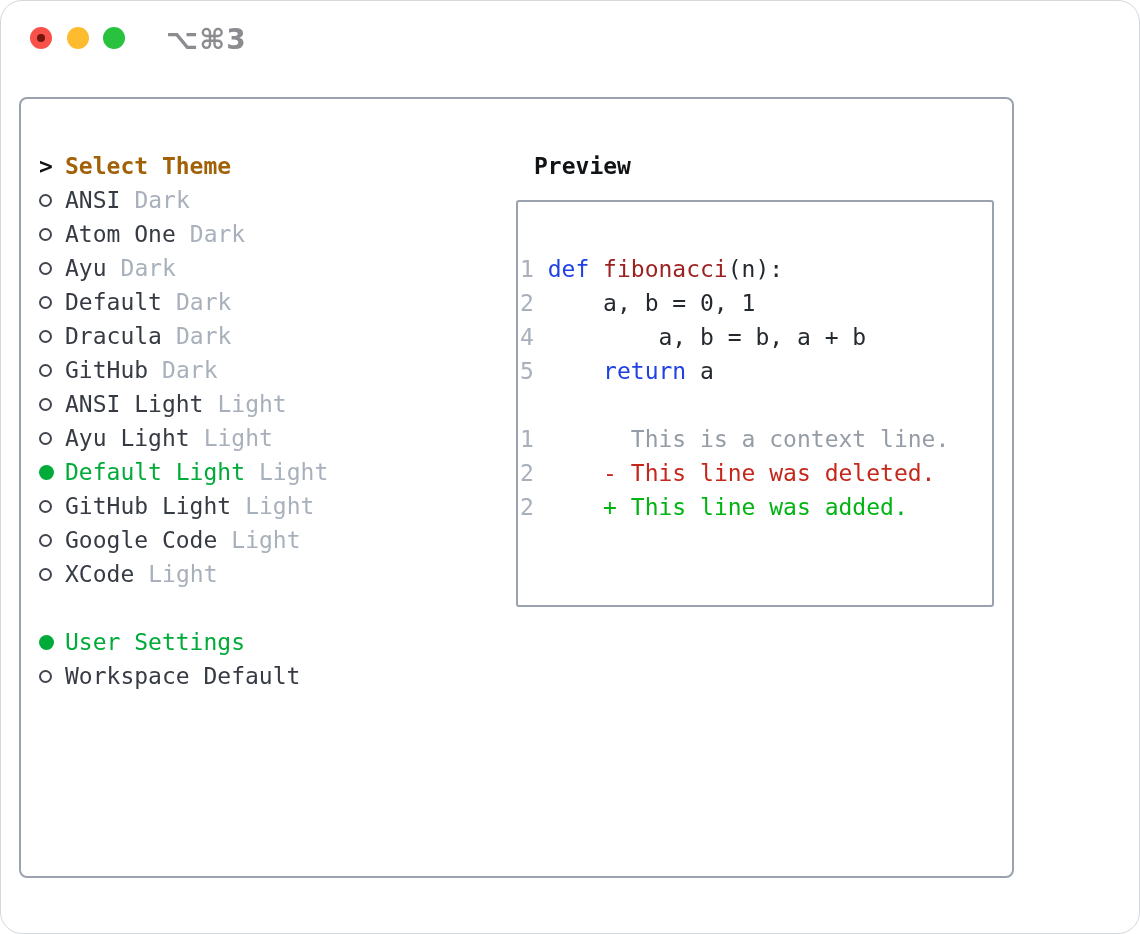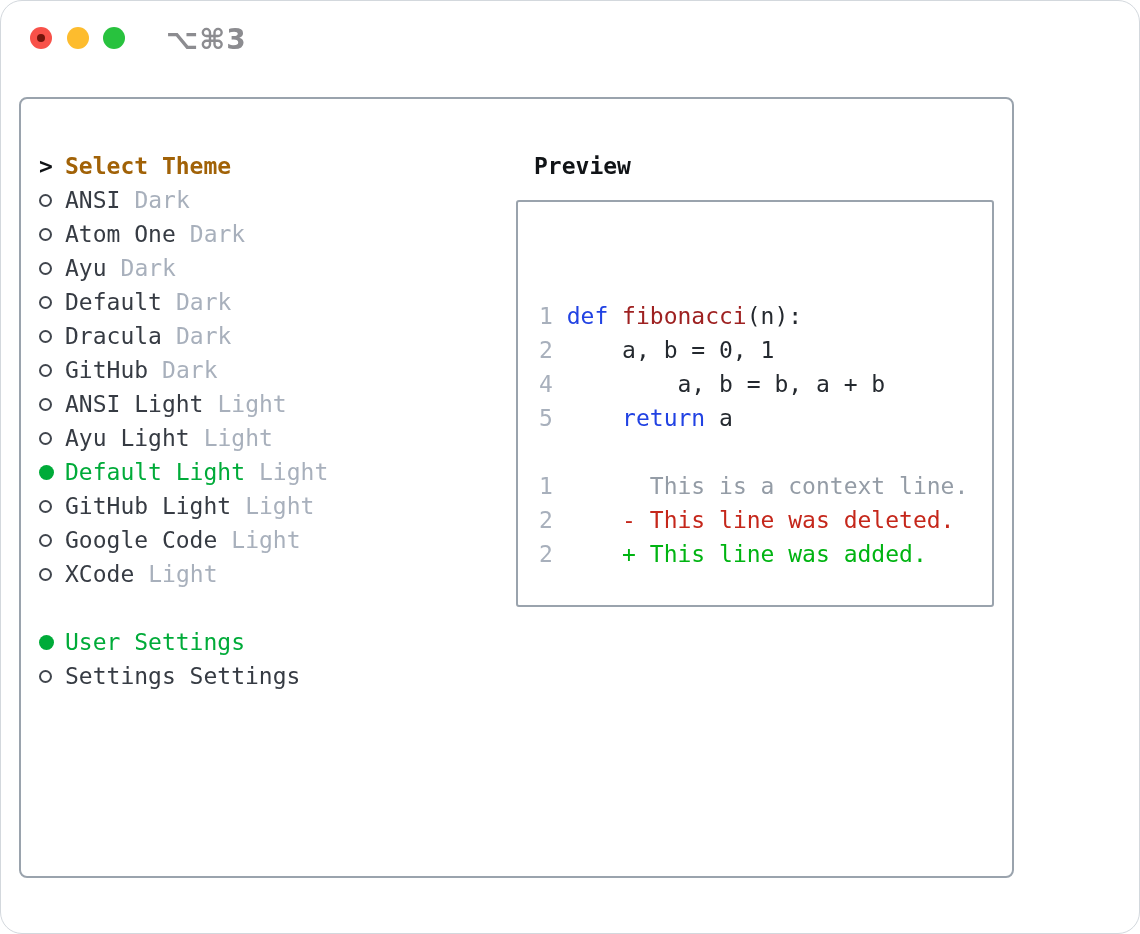--- a/index.html
+++ b/index.html
@@ -62,21 +62,21 @@
   .right-col { position: absolute; left: 495px; top: 50px; }
   .preview-title {
     height: 34px; line-height: 34px; margin-left: 18px;
     font-size: 23px; font-weight: bold; color: #111417;
   }
   .preview-box {
     margin-top: 17px; width: 478px; height: 407px;
     border: 2px solid #9aa3ad; border-radius: 3px; background: #fff;
     overflow: hidden;
   }
-  .codeblock { padding: 50px 0 0 21px; margin-top: 47px; }
+  .codeblock { padding: 50px 0 0 2px; }
   .cline { height: 34px; line-height: 34px; font-size: 23px; white-space: pre; }
   .cgap { height: 34px; }
   .num   { color: #a8b0bc; }
   .kw    { color: #2142e3; }
   .fn    { color: #9e2121; }
   .plain { color: #24292f; }
   .ctx   { color: #949ca6; }
   .del   { color: #c5271b; }
   .add   { color: #00b412; }
 </style>
@@ -115,21 +115,21 @@
           <div class="row item"><span class="marker"><span class="dot"></span></span><span class="name">GitHub Light</span><span class="variant">Light</span></div>
           <div class="row item"><span class="marker"><span class="dot"></span></span><span class="name">Google Code</span><span class="variant">Light</span></div>
           <div class="row item"><span class="marker"><span class="dot"></span></span><span class="name">XCode</span><span class="variant">Light</span></div>
         </div>
 
       <div class="row blank"></div>
 
 
       <div id="apply-list">
           <div class="row item selected"><span class="marker"><span class="dot filled"></span></span><span class="name" style="color: rgb(0, 171, 57);">User Settings</span></div>
-          <div class="row item"><span class="marker"><span class="dot"></span></span><span class="name">Settings Settings</span></div>
+          <div class="row item"><span class="marker"><span class="dot"></span></span><span class="name">Workspace Default</span></div>
         </div>
 
     </div>
 
     <div class="right-col">
       <div class="preview-title">Preview</div>
       <div class="preview-box">
         <div class="codeblock">
           <div id="code-lines">
               <div class="cline"><span class="num">1 </span><span class="kw">def </span><span class="fn">fibonacci</span><span class="plain">(n):</span></div>

